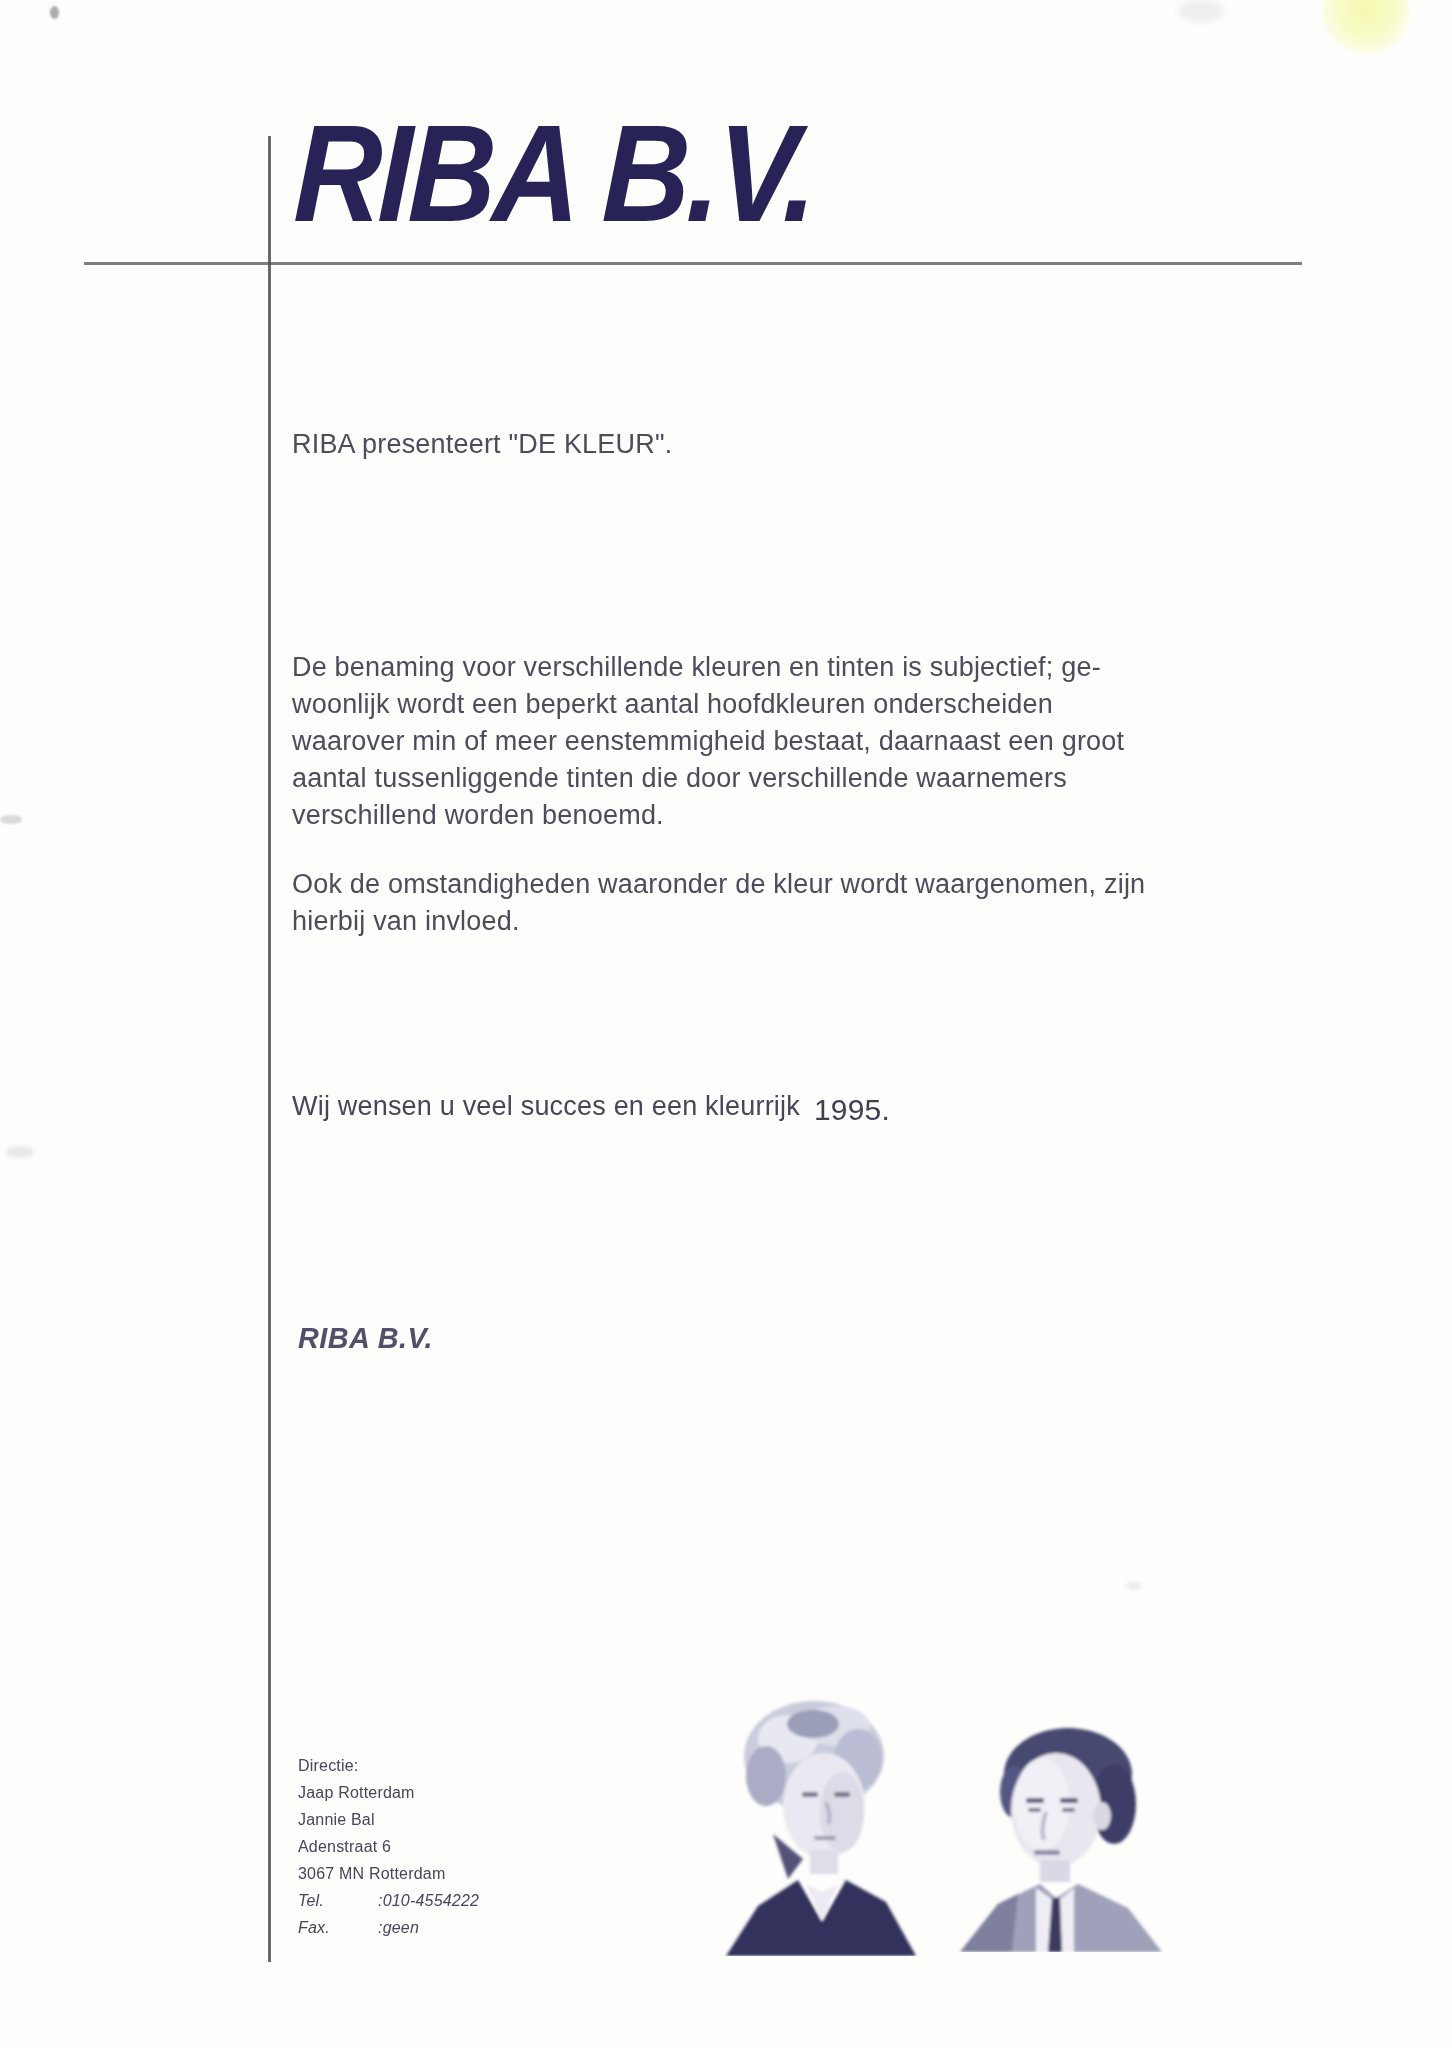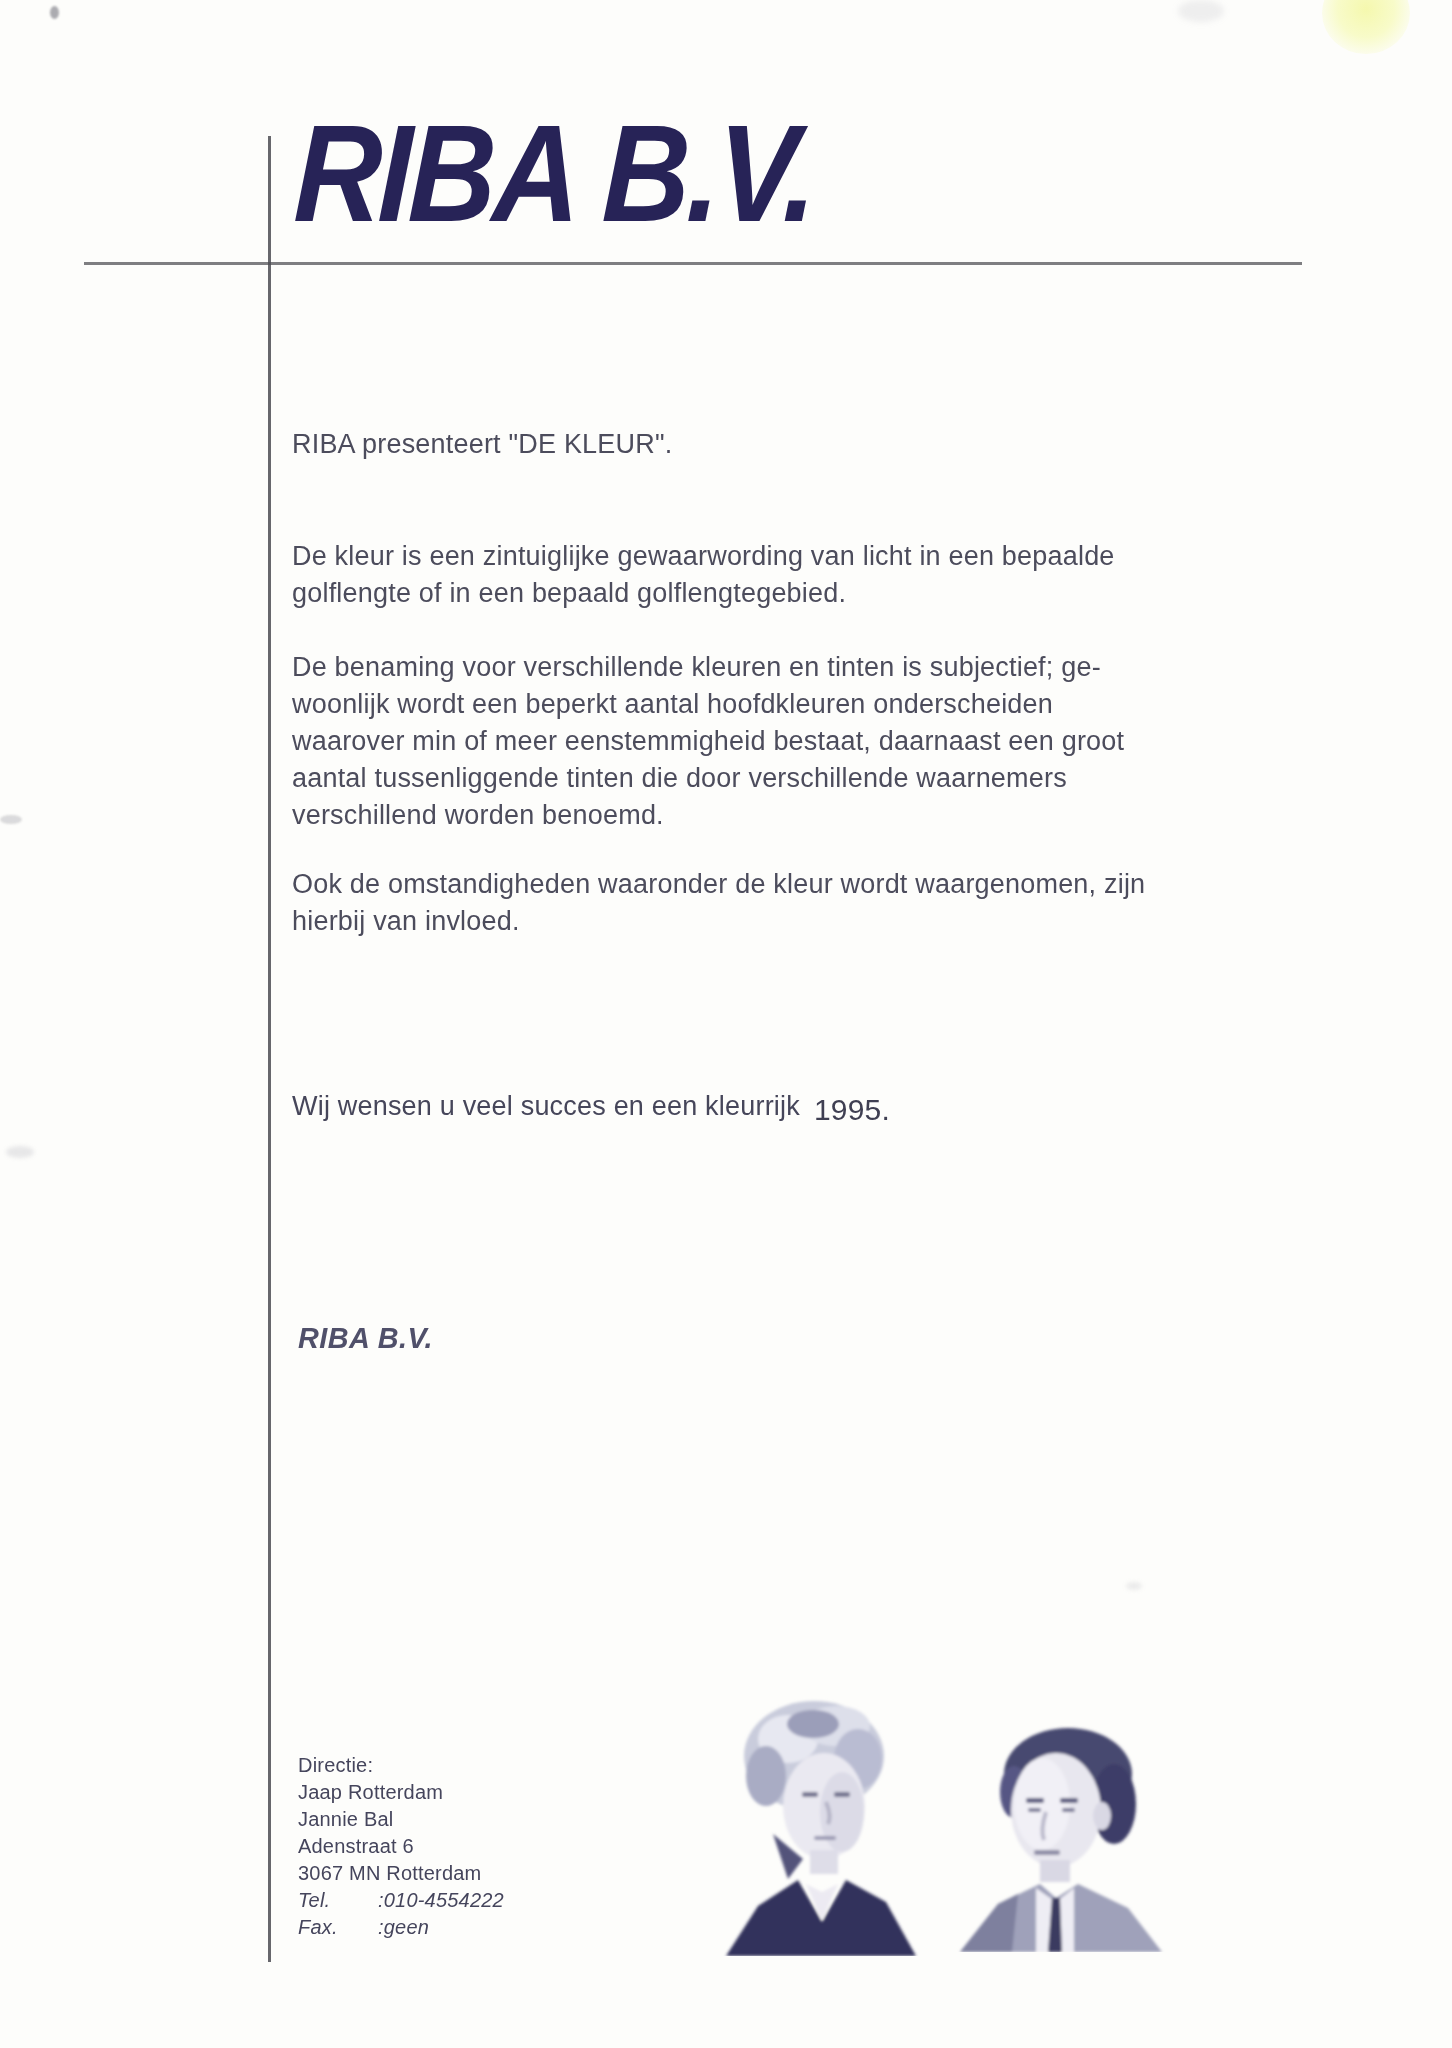--- a/index.html
+++ b/index.html
@@ -46,21 +46,21 @@
   .signature{
     position:absolute;left:298px;top:1320px;
     font-size:30px;line-height:36px;font-style:italic;font-weight:700;
     color:#50506a;transform:scaleX(.96);transform-origin:left top;
     letter-spacing:.5px;
   }
 
   
   .footer{
     position:absolute;left:298px;top:1752px;
-    font-size:20px;line-height:27px;color:#45455c;letter-spacing:.2px;
+    font-size:16px;line-height:27px;color:#45455c;letter-spacing:.2px;
   }
   .footer .row{display:flex;font-style:italic;}
   .footer .lbl{width:80px;flex:0 0 auto;}
 
   
   .photo{position:absolute;}
   .photo-left{left:718px;top:1684px;width:205px;height:272px;}
   .photo-right{left:956px;top:1712px;width:212px;height:240px;}
 
   
@@ -86,22 +86,20 @@
   <div class="smudge sm3"></div>
   <div class="smudge sm4"></div>
   <div class="smudge sm5"></div>
 
   <div class="v-rule"></div>
   <div class="h-rule"></div>
 
   <div class="logo">RIBA B.V.</div>
 
   <div class="copy intro">RIBA presenteert  "DE KLEUR".</div>
-  <div class="copy p1">De kleur is een zintuiglijke gewaarwording van licht in een bepaalde
-golflengte of in een bepaald golflengtegebied.</div>
   <div class="copy p3">Ook de omstandigheden waaronder de kleur wordt waargenomen, zijn
 hierbij van invloed.</div>
   <div class="copy p2">De benaming voor verschillende kleuren en tinten is subjectief; ge-
 woonlijk wordt een beperkt aantal hoofdkleuren onderscheiden
 waarover min of meer eenstemmigheid bestaat, daarnaast een groot
 aantal tussenliggende tinten die door verschillende waarnemers
 verschillend worden benoemd.</div>
 
   <div class="closing">
     <span class="prefix">Wij wensen u veel succes en een kleurrijk</span>

